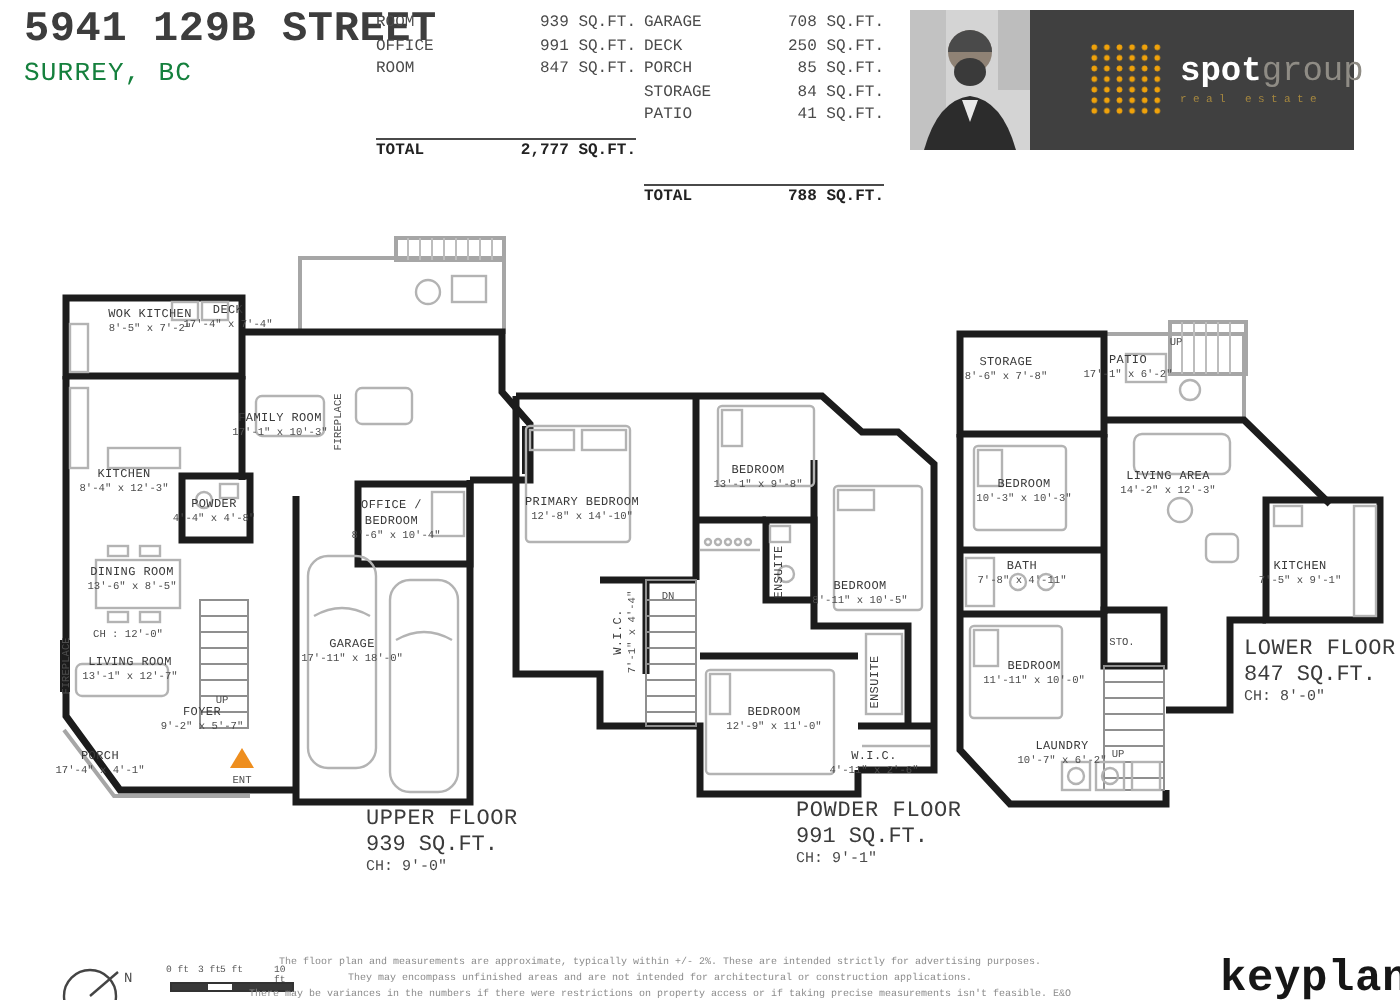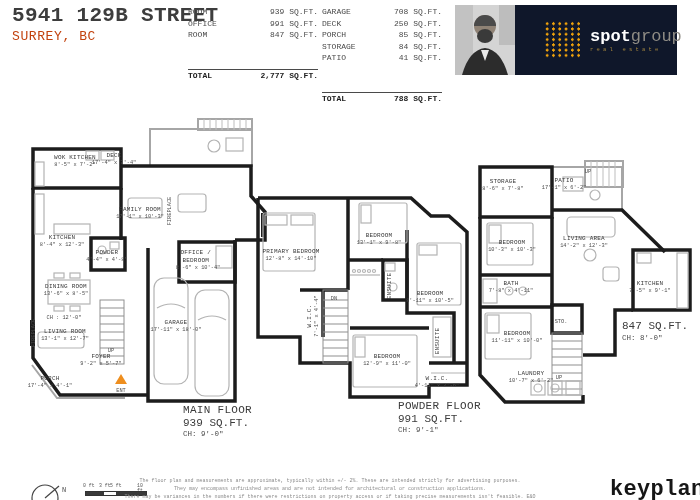--- a/index.html
+++ b/index.html
@@ -1,29 +1,29 @@
 <!DOCTYPE html>
 <html><head>
 <meta charset="utf-8">
 <style>
   html,body{margin:0;padding:0;background:#fff;}
   .page{position:relative;width:700px;height:500px;background:#ffffff;overflow:hidden;
         font-family:Liberation Mono, monospace;color:#3a3a3a;}
   
   .addr{position:absolute;left:12px;top:4px;}
   .addr .l1{font-size:21px;font-weight:bold;color:#3d3d3d;letter-spacing:.3px;}
-  .addr .l2{font-size:13px;color:#c2410c;letter-spacing:.6px;margin-top:2px;}
+  .addr .l2{font-size:13px;color:#15803d;letter-spacing:.6px;margin-top:2px;}
   .atable{position:absolute;font-size:8px;color:#4a4a4a;}
   .atable .trow{display:flex;justify-content:space-between;align-items:center;height:11.5px;}
   .atable .trow.total{font-weight:bold;color:#222;border-top:1.4px solid #4a4a4a;margin-top:28px;}
   .t-int{left:188px;top:6px;width:130px;}
   .t-ext{left:322px;top:6px;width:120px;}
   
   .photo{position:absolute;left:455px;top:5px;width:60px;height:70px;}
-  .brandbar{position:absolute;left:515px;top:5px;width:162px;height:70px;background:#0f172a;}
+  .brandbar{position:absolute;left:515px;top:5px;width:162px;height:70px;background:#404040;}
   .dots{position:absolute;left:29px;top:16px;width:38px;height:37px;
         background-image:radial-gradient(circle,#f0a20a 1.3px,transparent 1.6px);
         background-size:6.3px 5.3px;}
   .brandtext{position:absolute;left:75px;top:23px;line-height:1;}
   .bt1{font-size:17px;font-weight:bold;color:#fff;}
   .bt1 .g{color:#8f8c85;font-weight:normal;}
   .bt2{font-size:5.5px;letter-spacing:3.2px;color:#a5873f;margin-top:2px;}
   
   .plan{position:absolute;}
   .rlabel{position:absolute;transform:translate(-50%,-50%);text-align:center;color:#3a3a3a;
@@ -312,21 +312,21 @@
       <div class="rname">GARAGE</div>
       <div class="rdims">17'-11" x 18'-0"</div>
     </div>
   <div class="rlabel v" style="left:34px;top:333px">
       <div class="note">FIREPLACE</div>
     </div>
   <div class="rlabel v" style="left:170px;top:211px">
       <div class="note">FIREPLACE</div>
     </div>
   <div class="ftitle" style="left:183px;top:405px">
-    <div class="ft1">MAIN FLOOR</div>
+    <div class="ft1">UPPER FLOOR</div>
     <div class="ft2">939 SQ.FT.</div>
     <div class="ft3">CH: 9'-0"</div>
   </div>
 
   <div class="rlabel" style="left:291px;top:255px">
       <div class="rname">PRIMARY BEDROOM</div>
       <div class="rdims">12'-8" x 14'-10"</div>
     </div>
   <div class="rlabel" style="left:379px;top:239px">
       <div class="rname">BEDROOM</div>
@@ -398,20 +398,21 @@
       <div class="note">STO.</div>
     </div>
   <div class="rlabel" style="left:531px;top:377px">
       <div class="rname">LAUNDRY</div>
       <div class="rdims">10'-7" x 6'-2"</div>
     </div>
   <div class="rlabel" style="left:559px;top:378px">
       <div class="note">UP</div>
     </div>
   <div class="ftitle" style="left:622px;top:320px">
+    <div class="ft1">LOWER FLOOR</div>
     <div class="ft2">847 SQ.FT.</div>
     <div class="ft3">CH: 8'-0"</div>
   </div>
 
   <svg class="plan" style="left:25px;top:477px;width:45px;height:23px" viewBox="0 0 45 23">
     <circle cx="20" cy="21" r="13" fill="none" stroke="#444" stroke-width="1.2"></circle>
     <path d="M20,21 L34,9" stroke="#444" stroke-width="1.2"></path>
   </svg>
   <div class="north-n">N</div>
 

